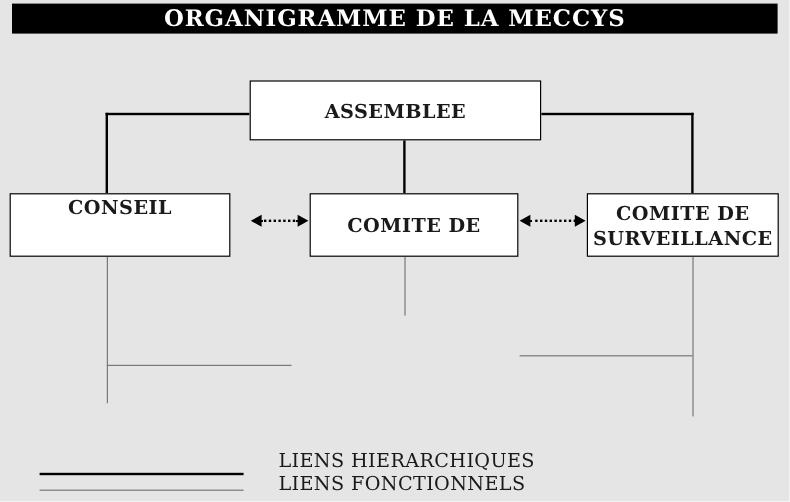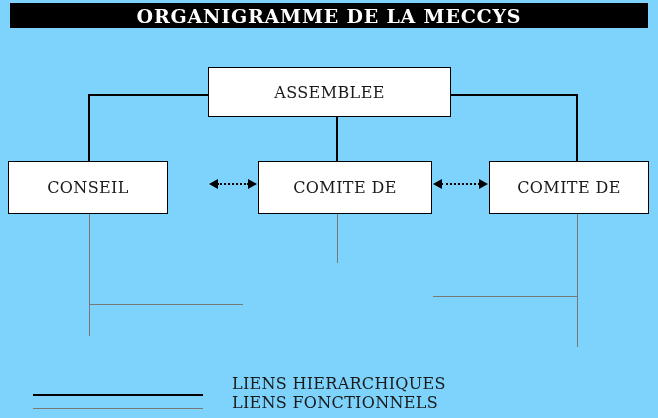--- a/index.html
+++ b/index.html
@@ -1,33 +1,33 @@
 <!DOCTYPE html>
 <html><head>
 <meta charset="utf-8">
 <style>
   html,body{margin:0;padding:0;background:#fff;}
   .stage{
-    position:relative;width:658px;height:418px;background:#7dd3fc;overflow:hidden;
+    position:relative;width:658px;height:418px;background:#e5e5e5;overflow:hidden;
     font-family:"DejaVu Serif","Liberation Serif",serif;color:#1a1a1a;
   }
   .title-bar{
     position:absolute;left:10px;top:3px;width:638px;height:25px;background:#000000;
     display:flex;align-items:center;justify-content:center;
   }
   .title-bar span{
     color:#ffffff;font-weight:bold;font-size:19px;letter-spacing:0.8px;white-space:nowrap;
   }
   .box{
     position:absolute;box-sizing:border-box;border:1.5px solid #000;background:#ffffff;
     display:flex;flex-direction:column;align-items:center;justify-content:center;
-    text-align:center;font-size:16px;line-height:21px;letter-spacing:0.4px;white-space:nowrap;
+    text-align:center;font-size:16px;line-height:21px;letter-spacing:0.4px;white-space:nowrap;font-weight:bold;
   }
   .box-assemblee{left:208px;top:67px;width:243px;height:50px;}
-  .box-conseil{left:8px;top:161px;width:160px;height:53px;}
+  .box-conseil{left:8px;top:161px;width:184px;height:53px;justify-content:space-between;}
   .box-credit{left:258px;top:161px;width:174px;height:53px;}
   .box-surveillance{left:489px;top:161px;width:160px;height:53px;}
   .box-personnel{left:243px;top:263px;width:190px;height:70px;}
   .line{position:absolute;}
   .hier{background:#000000;}
   .func{background:#787878;}
   
   .c-h-left{left:88px;top:94px;width:120px;height:2px;}
   .c-v-left{left:88px;top:94px;width:2px;height:67px;}
   .c-h-right{left:451px;top:94px;width:127px;height:2px;}
@@ -93,20 +93,21 @@
   <div class="box box-conseil">
     <div>CONSEIL</div>
   </div>
 
   <div class="box box-credit">
     <div>COMITE DE</div>
   </div>
 
   <div class="box box-surveillance">
     <div>COMITE DE</div>
+    <div>SURVEILLANCE</div>
   </div>
 
 
   <div class="line hier legend-line-hier"></div>
   <div class="line func legend-line-func"></div>
   <div class="legend-label legend-label-2">LIENS FONCTIONNELS</div>
   <div class="legend-label legend-label-1">LIENS HIERARCHIQUES</div>
 
 </div>
 

